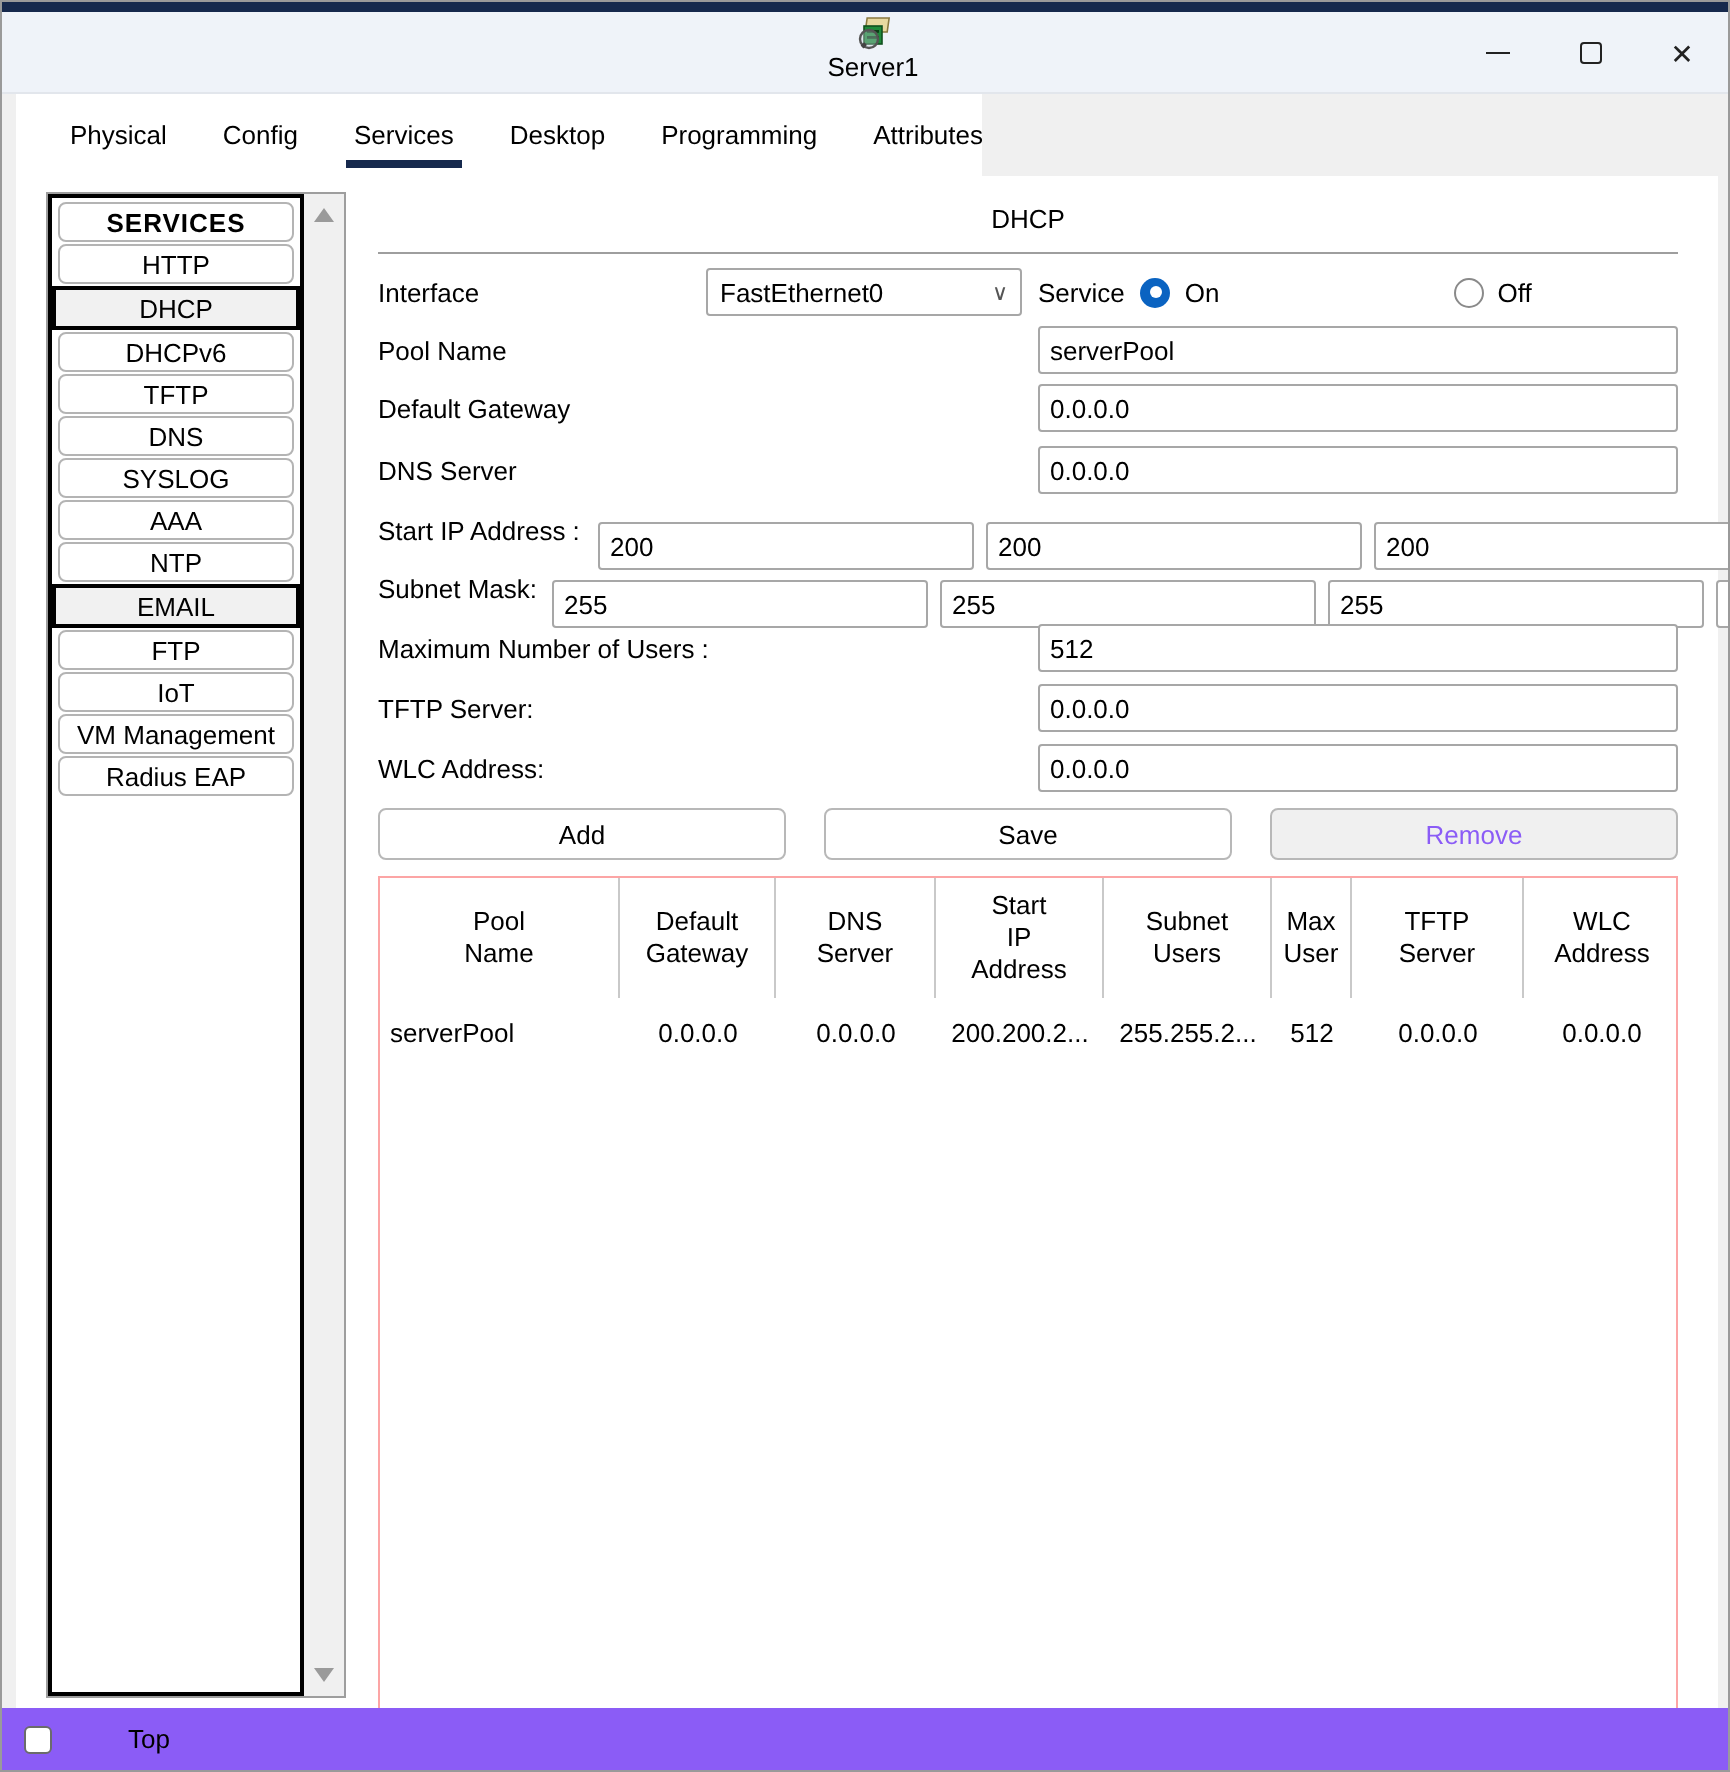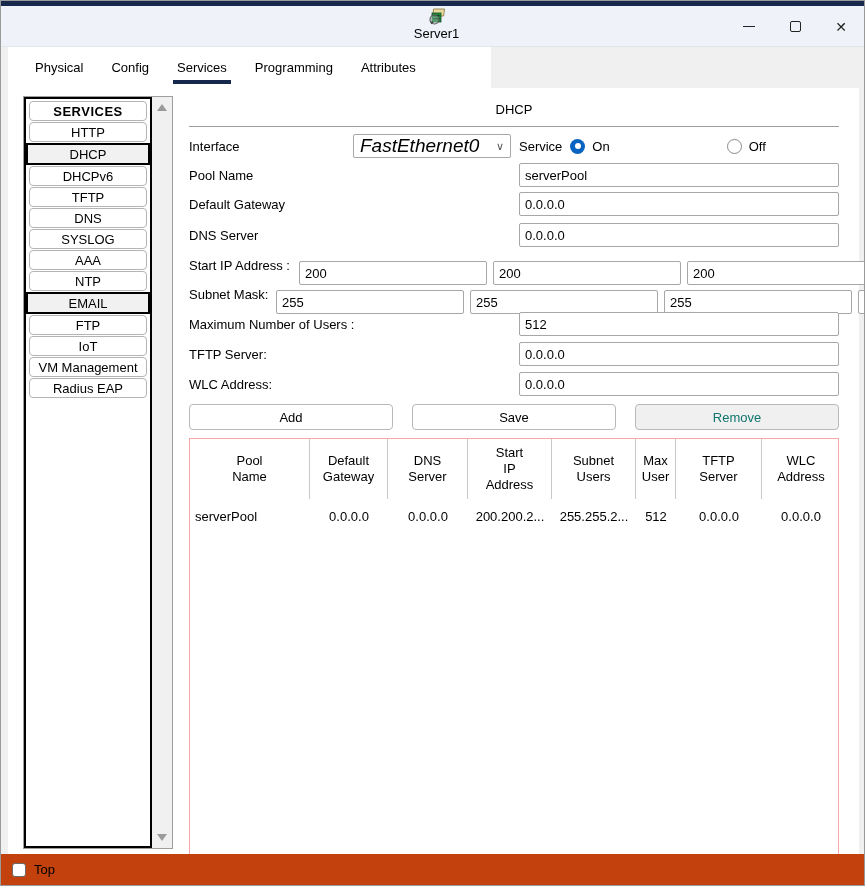--- a/index.html
+++ b/index.html
@@ -41,47 +41,47 @@
   
   .main { position:absolute; left:181px; top:8px; width:650px; height:745px; }
   .panel-title { position:absolute; top:6px; left:0; width:100%; text-align:center; font-size:13px; }
   .panel-rule { position:absolute; top:30px; left:0; width:100%; border-top:1px solid #9e9e9e; }
 
   .row { position:absolute; left:0; width:650px; height:24px; display:flex; align-items:center; }
   .lbl { font-size:13px; }
   input.field { height:24px; border:1px solid #a7a7a7; border-radius:2px; padding:0 5px; font-family:"Liberation Sans",sans-serif; font-size:13px; background:#fff; }
   .full { position:absolute; left:330px; width:320px; }
   .combo { position:absolute; left:164px; width:158px; height:24px; border:1px solid #a7a7a7; border-radius:2px; background:#fff; display:flex; align-items:center; padding:0 6px; }
-  .combo .combo-text { flex:1; font-size:19px;font-style:italic; }
+  .combo .combo-text { flex:1; font-size:13px; }
   .combo .chev { color:#555; font-size:11px; }
   .radio { width:15px; height:15px; border-radius:50%; margin-right:7px; }
   .radio.on { background:#0a63c1; position:relative; }
   .radio.on::after { content:""; position:absolute; left:4.5px; top:4.5px; width:6px; height:6px; border-radius:50%; background:#fff; }
   .radio.off { background:#fff; border:1px solid #8a8a8a; }
   .svc-radio-group { position:absolute; left:330px; display:flex; align-items:center; }
   .octet-grp { position:absolute; display:flex; gap:6px;margin-top:16px; }
   .octet { flex:1; }
 
   .btn-row { position:absolute; top:308px; left:0; width:650px; height:26px; display:flex; gap:19px; }
   .btn { flex:1; height:26px; background:#fff; border:1px solid #b8b8b8; border-radius:4px; font-family:"Liberation Sans",sans-serif; font-size:13px; display:flex; align-items:center; justify-content:center; }
-  .btn.disabled { background:#f0f0f0; color:#0f766e; }
+  .btn.disabled { background:#f0f0f0; color:#8b5cf6; }
 
   
   .pool-table { position:absolute; top:342px; left:0; width:650px; height:458px; border:1px solid #fca5a5; background:#fff; }
   .pt-header { display:grid; grid-template-columns:120px 78px 80px 84px 84px 40px 86px 78px; height:60px; }
   .pt-h-cell { border-right:1px solid #c9c9c9; display:flex; align-items:center; justify-content:center; text-align:center; white-space:pre-line; font-size:13px; line-height:1.25; }
   .pt-h-cell:last-child { border-right:none; }
   .pt-row { display:grid; grid-template-columns:120px 78px 80px 84px 84px 40px 86px 78px; height:34px; }
   .pt-cell { display:flex; align-items:center; justify-content:center; font-size:13px; overflow:hidden; white-space:nowrap; }
   .pt-cell:first-child { justify-content:flex-start; padding-left:5px; }
   .pt-hscroll { position:absolute; left:0; bottom:0; width:100%; height:21px; background:#efefef; }
   .pt-thumb { position:absolute; left:22px; top:7px; width:530px; height:7px; border-radius:3px; background:#8c8c8c; }
 
   
-  .bottombar { position:absolute; left:0; bottom:0; width:100%; height:31px; background:#c2410c; display:flex; align-items:center; }
+  .bottombar { position:absolute; left:0; bottom:0; width:100%; height:31px; background:#8b5cf6; display:flex; align-items:center;gap:30px; }
   .chk { width:14px; height:14px; border:1px solid #6b6b6b; border-radius:3px; background:#fff; margin-left:11px; }
   .chk-label { margin-left:8px; font-size:13px; }
 </style>
 </head>
 <body>
 
 <div class="window">
   <div class="top-strip"></div>
 
   <div class="titlebar">
@@ -104,20 +104,21 @@
       <div class="win-btn">
           <span class="close-glyph">✕</span>
         </div>
     </div>
   </div>
 
   <div class="tabbar">
     <div class="tab">Physical</div>
     <div class="tab">Config</div>
     <div class="tab active">Services</div>
+    <div class="tab">Desktop</div>
     <div class="tab">Programming</div>
     <div class="tab">Attributes</div>
   </div>
 
   <div class="content">
 
     <div class="sidebar">
       <div class="svc-list">
         <div class="svc-btn header">SERVICES</div>
         <div class="svc-btn">HTTP</div>

